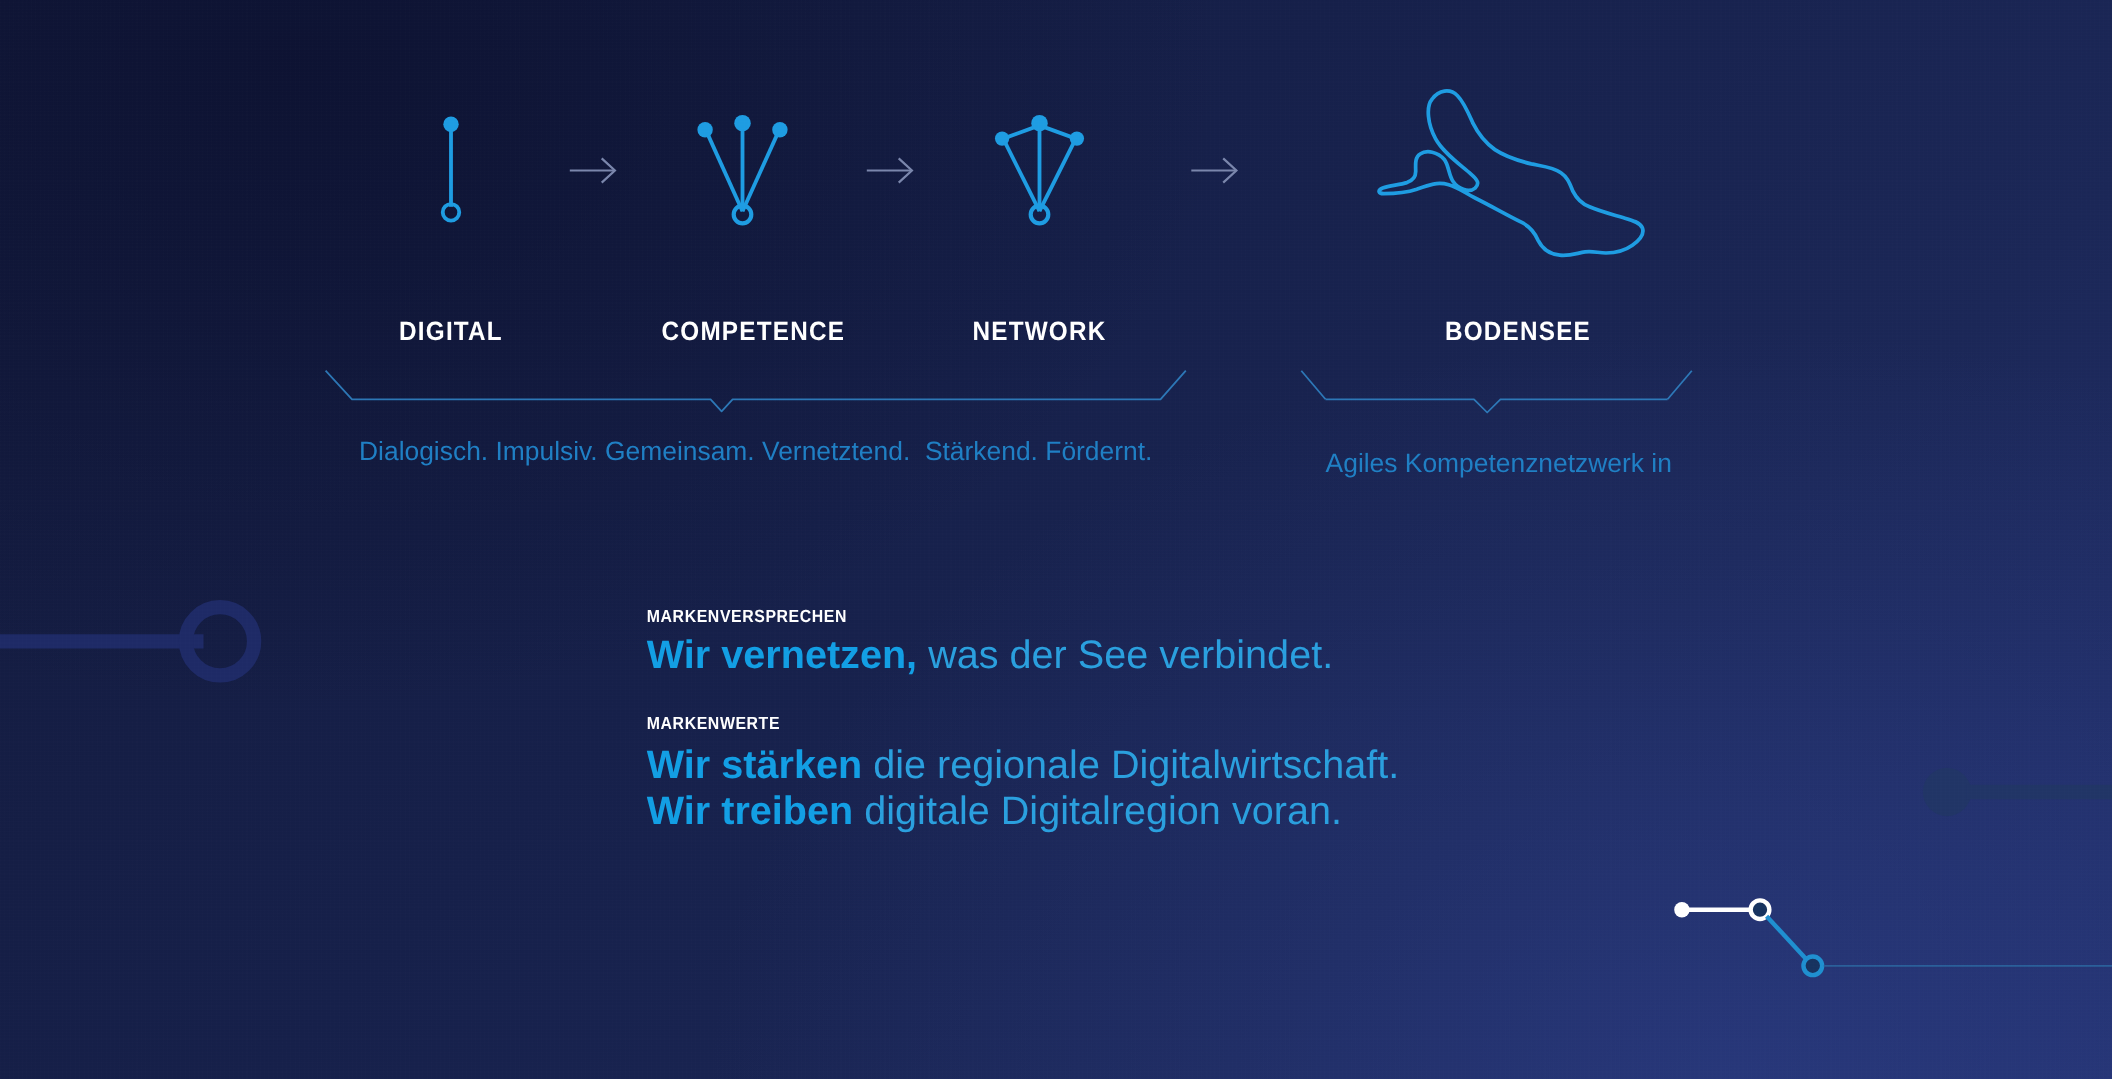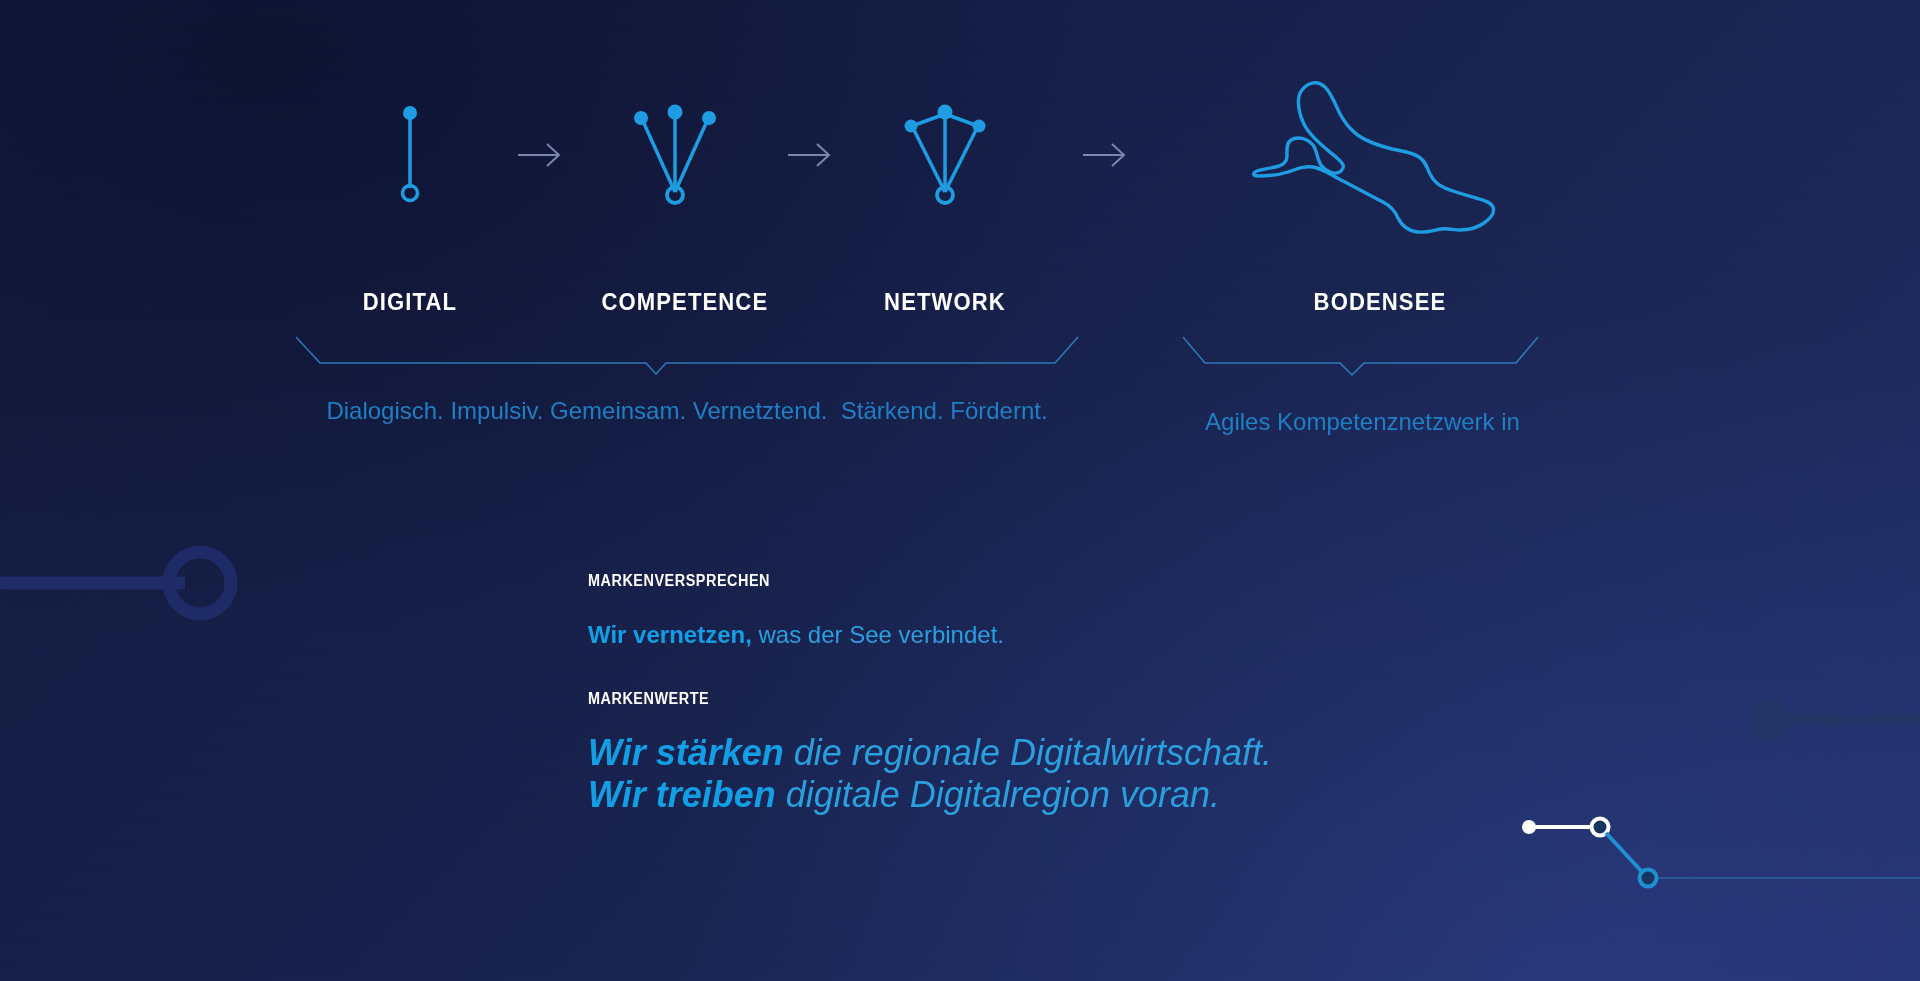--- a/index.html
+++ b/index.html
@@ -49,37 +49,37 @@
     position:absolute;
     color:#1f7fc4;
     font-size:24px;
     line-height:30px;
     text-align:center;
     white-space:pre;
   }
   .caption.two-line { white-space:normal; }
 
   
-  .copy { position:absolute; left:588px; top:572px; width:940px; }
+  .copy { position:absolute; left:588px; top:552px; width:940px; }
   .eyebrow {
     color:#ffffff;
     font-size:16px;
     font-weight:bold;
     letter-spacing:.6px;
     font-stretch:condensed;
     transform:scaleX(.9);
     transform-origin:left center;
     white-space:nowrap;
   }
   .claim {
-    font-size:24px;
+    font-size:36px;
     line-height:42px;
     color:#2a9fde;
     white-space:nowrap;
-    margin-top:24px;
+    margin-top:4px;
     font-stretch:condensed;
   }
   .claim b { font-weight:bold; color:#129ee4; }
   .claim span.light { color:#2a9fde; font-weight:normal; }
   .values { margin-top:34px; }
   .values .line { font-size:36px; line-height:42px; white-space:nowrap; color:#2a9fde; font-stretch:condensed; }
   .values .line b { font-weight:bold; color:#129ee4; }
 </style>
 </head>
 <body>
@@ -225,21 +225,21 @@
 
     <div>
       <div class="eyebrow">MARKENVERSPRECHEN</div>
       <div class="claim">
         <b>Wir vernetzen,</b><span class="light"> was der See verbindet.</span>
       </div>
     </div>
 
     <div class="values">
       <div class="eyebrow">MARKENWERTE</div>
-      <div style="margin-top:24px;font-style:italic;">
+      <div style="margin-top:6px;">
         <div class="line">
           <b>Wir stärken</b><span> die regionale Digitalwirtschaft.</span>
         </div>
         <div class="line">
           <b>Wir treiben</b><span> digitale Digitalregion voran.</span>
         </div>
       </div>
     </div>
   </div>
 

